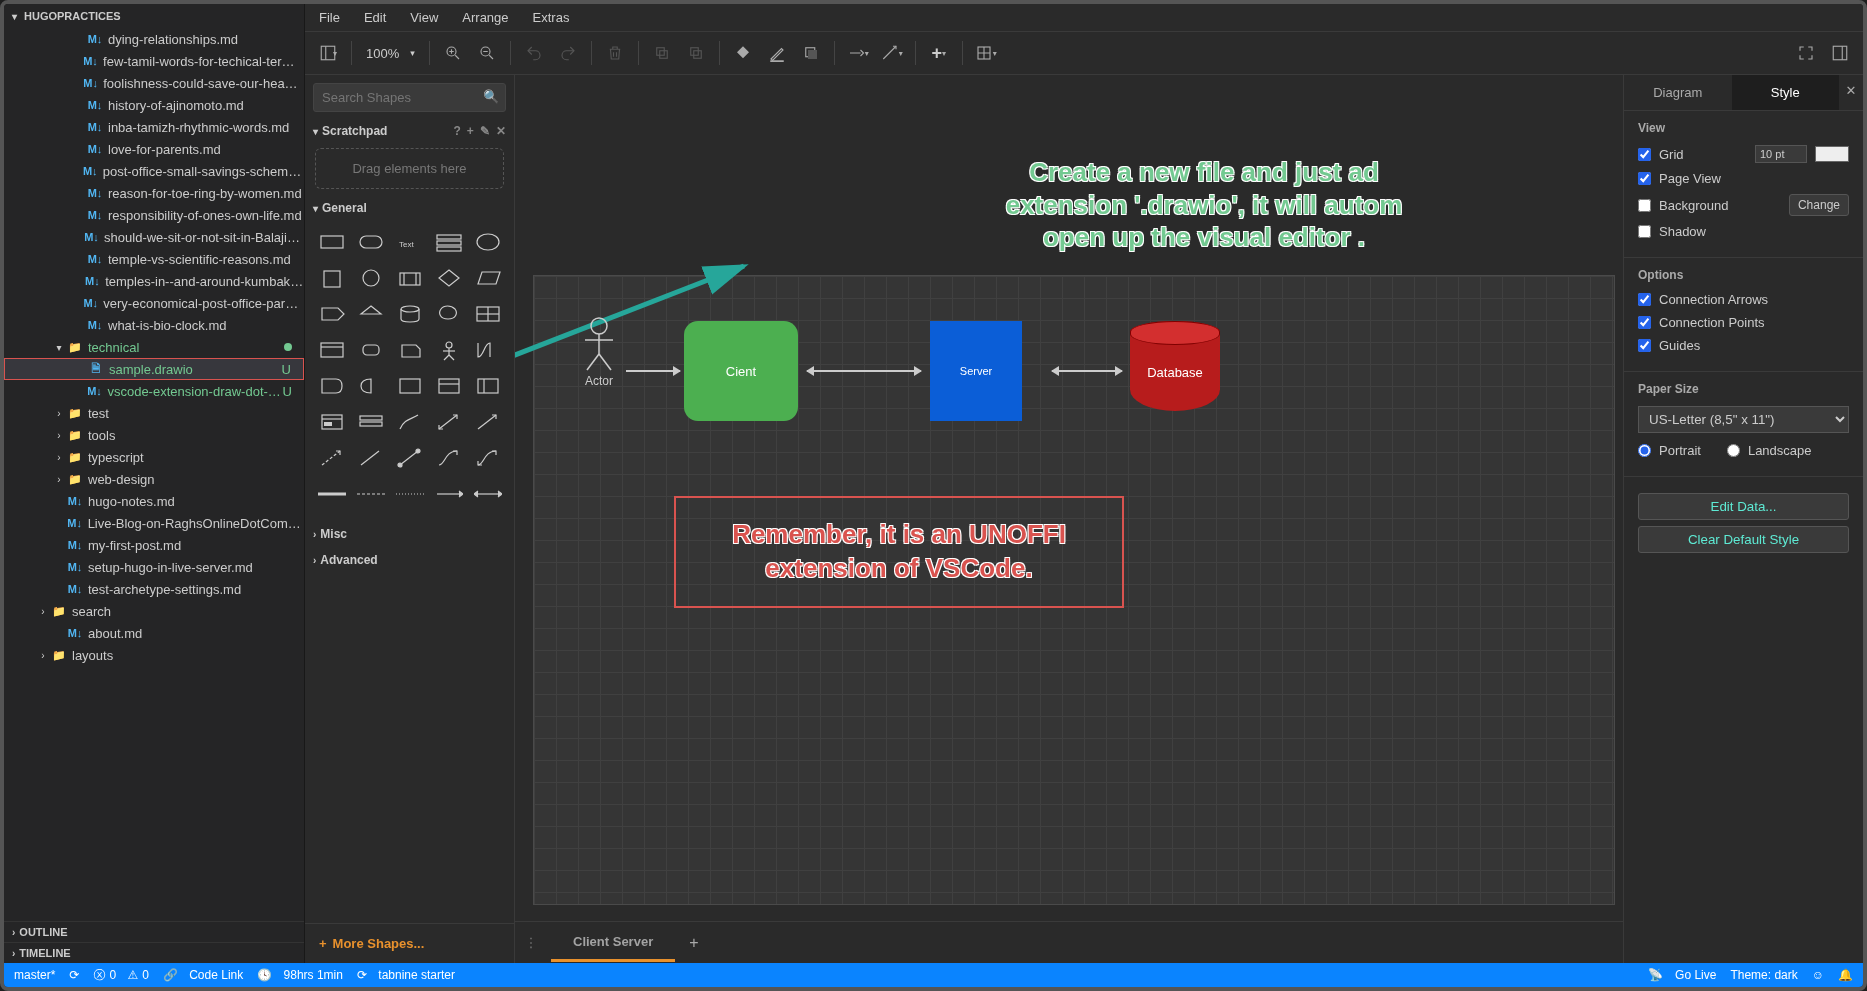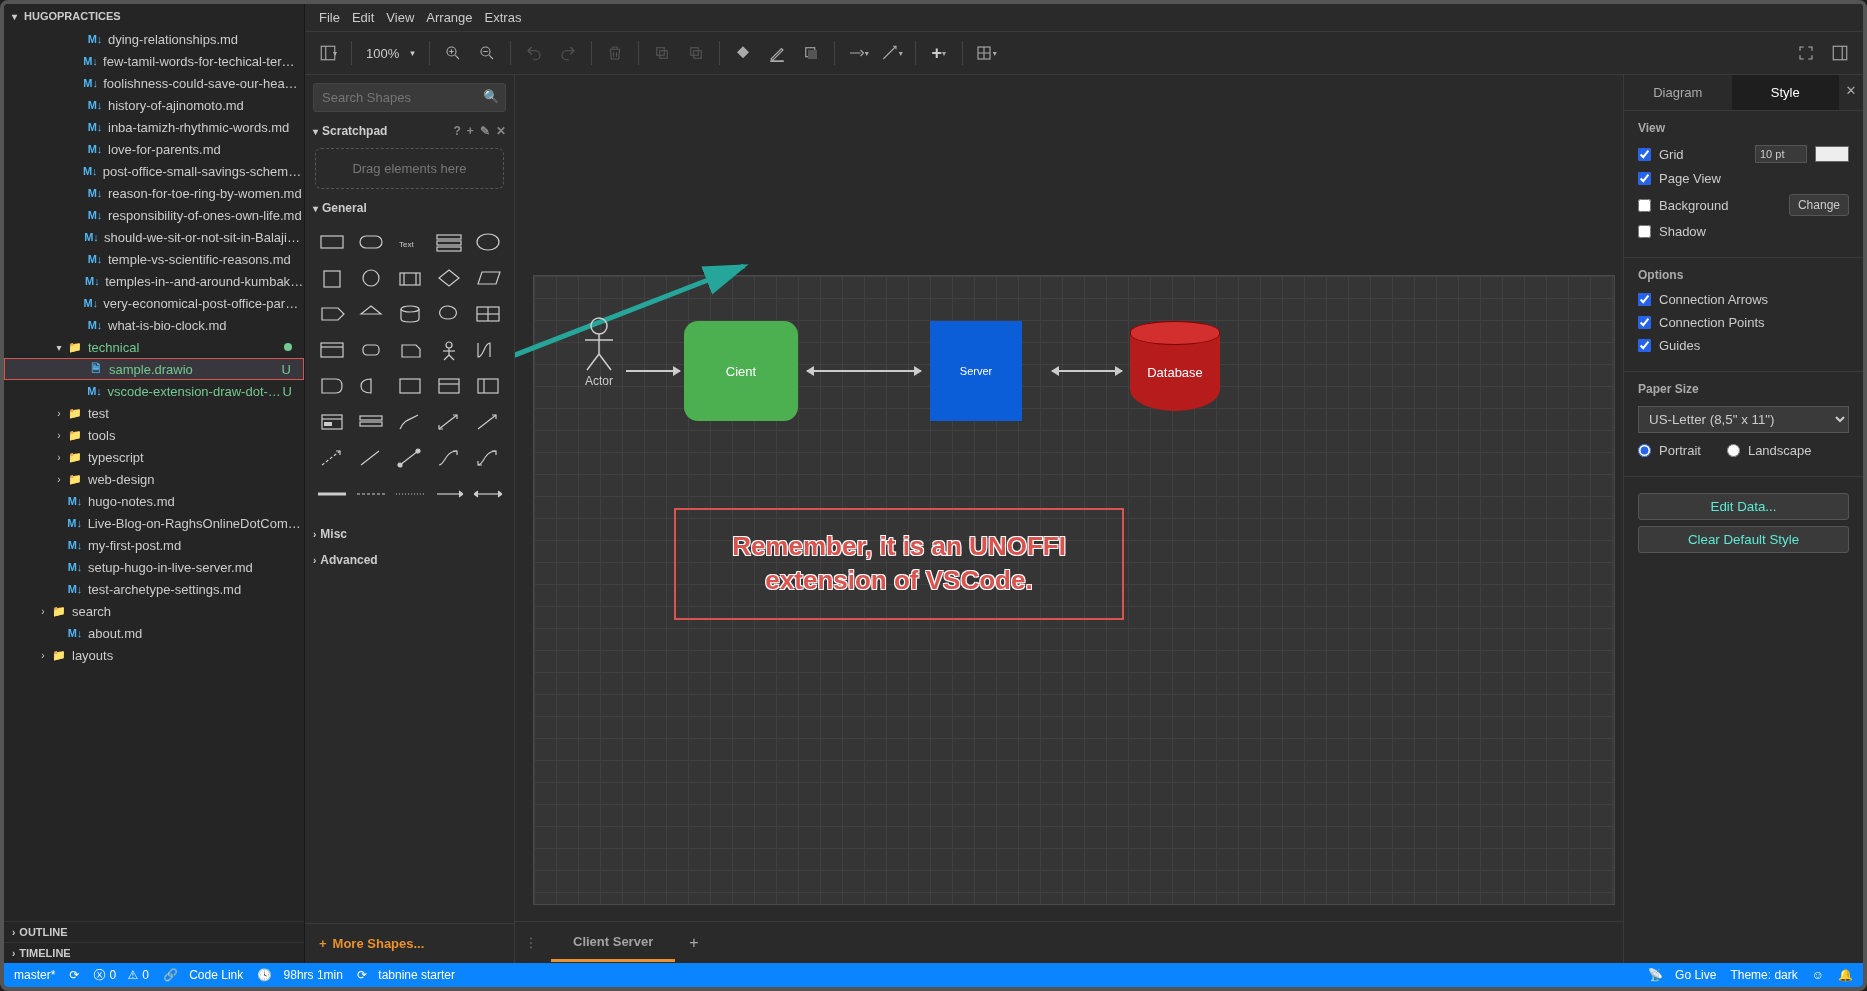--- a/index.html
+++ b/index.html
@@ -20,21 +20,21 @@
 .tree-row .icon.drawio { color: #51b6f2; }
 .tree-row .chev { width: 14px; text-align:center; color:#ccc; font-size:10px;}
 .tree-row .git-u { margin-left: auto; margin-right: 12px; color: #73c991; }
 .tree-row.untracked { color: #73c991; }
 .tree-row .dot-m { width:8px; height:8px; border-radius:4px; background:#73c991; margin-left:auto; margin-right:12px;}
 .sidebar-panel-h { padding: 4px 8px; font-size: 11px; font-weight:bold; color:#ccc; border-top:1px solid #333; cursor:pointer;}
 .sidebar-panel-h .chev { font-size:10px; margin-right:4px;}
 
 
 .editor { flex: 1; display: flex; flex-direction: column; background: #2a2a2a; border-left:1px solid #181818; }
-.menubar { display: flex; gap: 12px; padding: 6px 14px; background: #2a2a2a; color: #ccc; }
+.menubar { display: flex; gap: 24px; padding: 6px 14px; background: #2a2a2a; color: #ccc; }
 .menubar span { cursor: pointer; }
 .toolbar { display: flex; align-items: center; gap: 4px; padding: 4px 8px; background: #2a2a2a; border-top:1px solid #3a3a3a; border-bottom:1px solid #3a3a3a; height:44px;}
 .tb-btn { width: 30px; height: 30px; display:flex; align-items:center; justify-content:center; color:#aaa; cursor:pointer; border-radius:3px;}
 .tb-btn.disabled { color: #555; }
 .tb-sep { width:1px; height:24px; background:#444; margin:0 4px;}
 .zoom-box { display:flex; align-items:center; gap:11px; padding:0 6px; color:#ccc;}
 .tb-spacer { flex:1; }
 
 .editor-body { display: flex; flex:1; min-height:0; }
 .shape-panel { width: 210px; background: #2a2a2a; display:flex; flex-direction:column; border-right:1px solid #3a3a3a;}
@@ -71,21 +71,21 @@
 .db-label { position:absolute; width:100%; text-align:center; top:44px; color:#fff; font-size:13px;}
 .actor { position:absolute; left:40px; top:40px; width:50px; text-align:center; color:#ccc; font-size:12px;}
 .actor svg { stroke:#ccc; fill:none; stroke-width:1.5;}
 .h-arrow { position:absolute; height:2px; background:#ccc; top:94px;}
 .h-arrow::before, .h-arrow::after { content:''; position:absolute; top:-4px; width:0; height:0; border-top:5px solid transparent; border-bottom:5px solid transparent;}
 .h-arrow.bi::before { left:-1px; border-right:8px solid #ccc;}
 .h-arrow.bi::after  { right:-1px; border-left:8px solid #ccc;}
 .h-arrow.right::after { right:-1px; border-left:8px solid #ccc;}
 
 .anno-top { position:absolute; left:260px; top:-120px; right:0; color:#73c991; font-size:26px; font-weight:bold; text-align:center; text-shadow: -1px -1px 0 #fff, 1px -1px 0 #fff, -1px 1px 0 #fff, 1px 1px 0 #fff; line-height:1.25;}
-.anno-box { position:absolute; left:140px; top:232px; width:450px; padding:20px 14px; border:2px solid #d9534f; text-align:center; color:#d9534f; font-size:26px; font-weight:bold; text-shadow: -1px -1px 0 #fff, 1px -1px 0 #fff, -1px 1px 0 #fff, 1px 1px 0 #fff; line-height:1.3;}
+.anno-box { position:absolute; left:140px; top:220px; width:450px; padding:20px 14px; border:2px solid #d9534f; text-align:center; color:#d9534f; font-size:26px; font-weight:bold; text-shadow: -1px -1px 0 #fff, 1px -1px 0 #fff, -1px 1px 0 #fff, 1px 1px 0 #fff; line-height:1.3;}
 .big-arrow { position:absolute; left:-350px; top:-30px; }
 
 .canvas-tabs { height:42px; background:#2a2a2a; border-top:1px solid #3a3a3a; display:flex; align-items:center;}
 .ctab-handle { width:32px; text-align:center; color:#777; cursor:pointer;}
 .ctab { padding:10px 22px; color:#a3a3a3; font-weight:bold; border-bottom:3px solid #e8912d; margin-left:4px;}
 .ctab-add { padding:10px 14px; color:#aaa; font-size:16px; cursor:pointer;}
 
 
 .right-panel { width:240px; background:#2a2a2a; border-left:1px solid #3a3a3a; display:flex; flex-direction:column;}
 .rp-tabs { display:flex; border-bottom:1px solid #3a3a3a;}
@@ -717,20 +717,23 @@
             <div class="page-rect">
 
               <svg class="big-arrow" width="600" height="260">
                 <defs>
                     <marker id="ahead" markerWidth="10" markerHeight="10" refX="8" refY="3" orient="auto">
                       <path d="M0,0 L0,6 L9,3 z" fill="#26a69a"></path>
                     </marker>
                   </defs>
                 <line x1="20" y1="230" x2="560" y2="20" stroke="#26a69a" stroke-width="5" marker-end="url(#ahead)"></line>
               </svg>
+              <div class="anno-top" style="white-space:pre-line">Create a new file and just ad
+extension '.drawio', it will autom
+open up the visual editor   .</div>
 
               <div class="actor">
                 <svg width="40" height="55" viewBox="0 0 40 55">
                     <circle cx="20" cy="10" r="8"></circle>
                     <line x1="20" y1="18" x2="20" y2="38"></line>
                     <line x1="6" y1="24" x2="34" y2="24"></line>
                     <line x1="20" y1="38" x2="8" y2="54"></line>
                     <line x1="20" y1="38" x2="32" y2="54"></line>
                   </svg>
                 <div>Actor</div>

